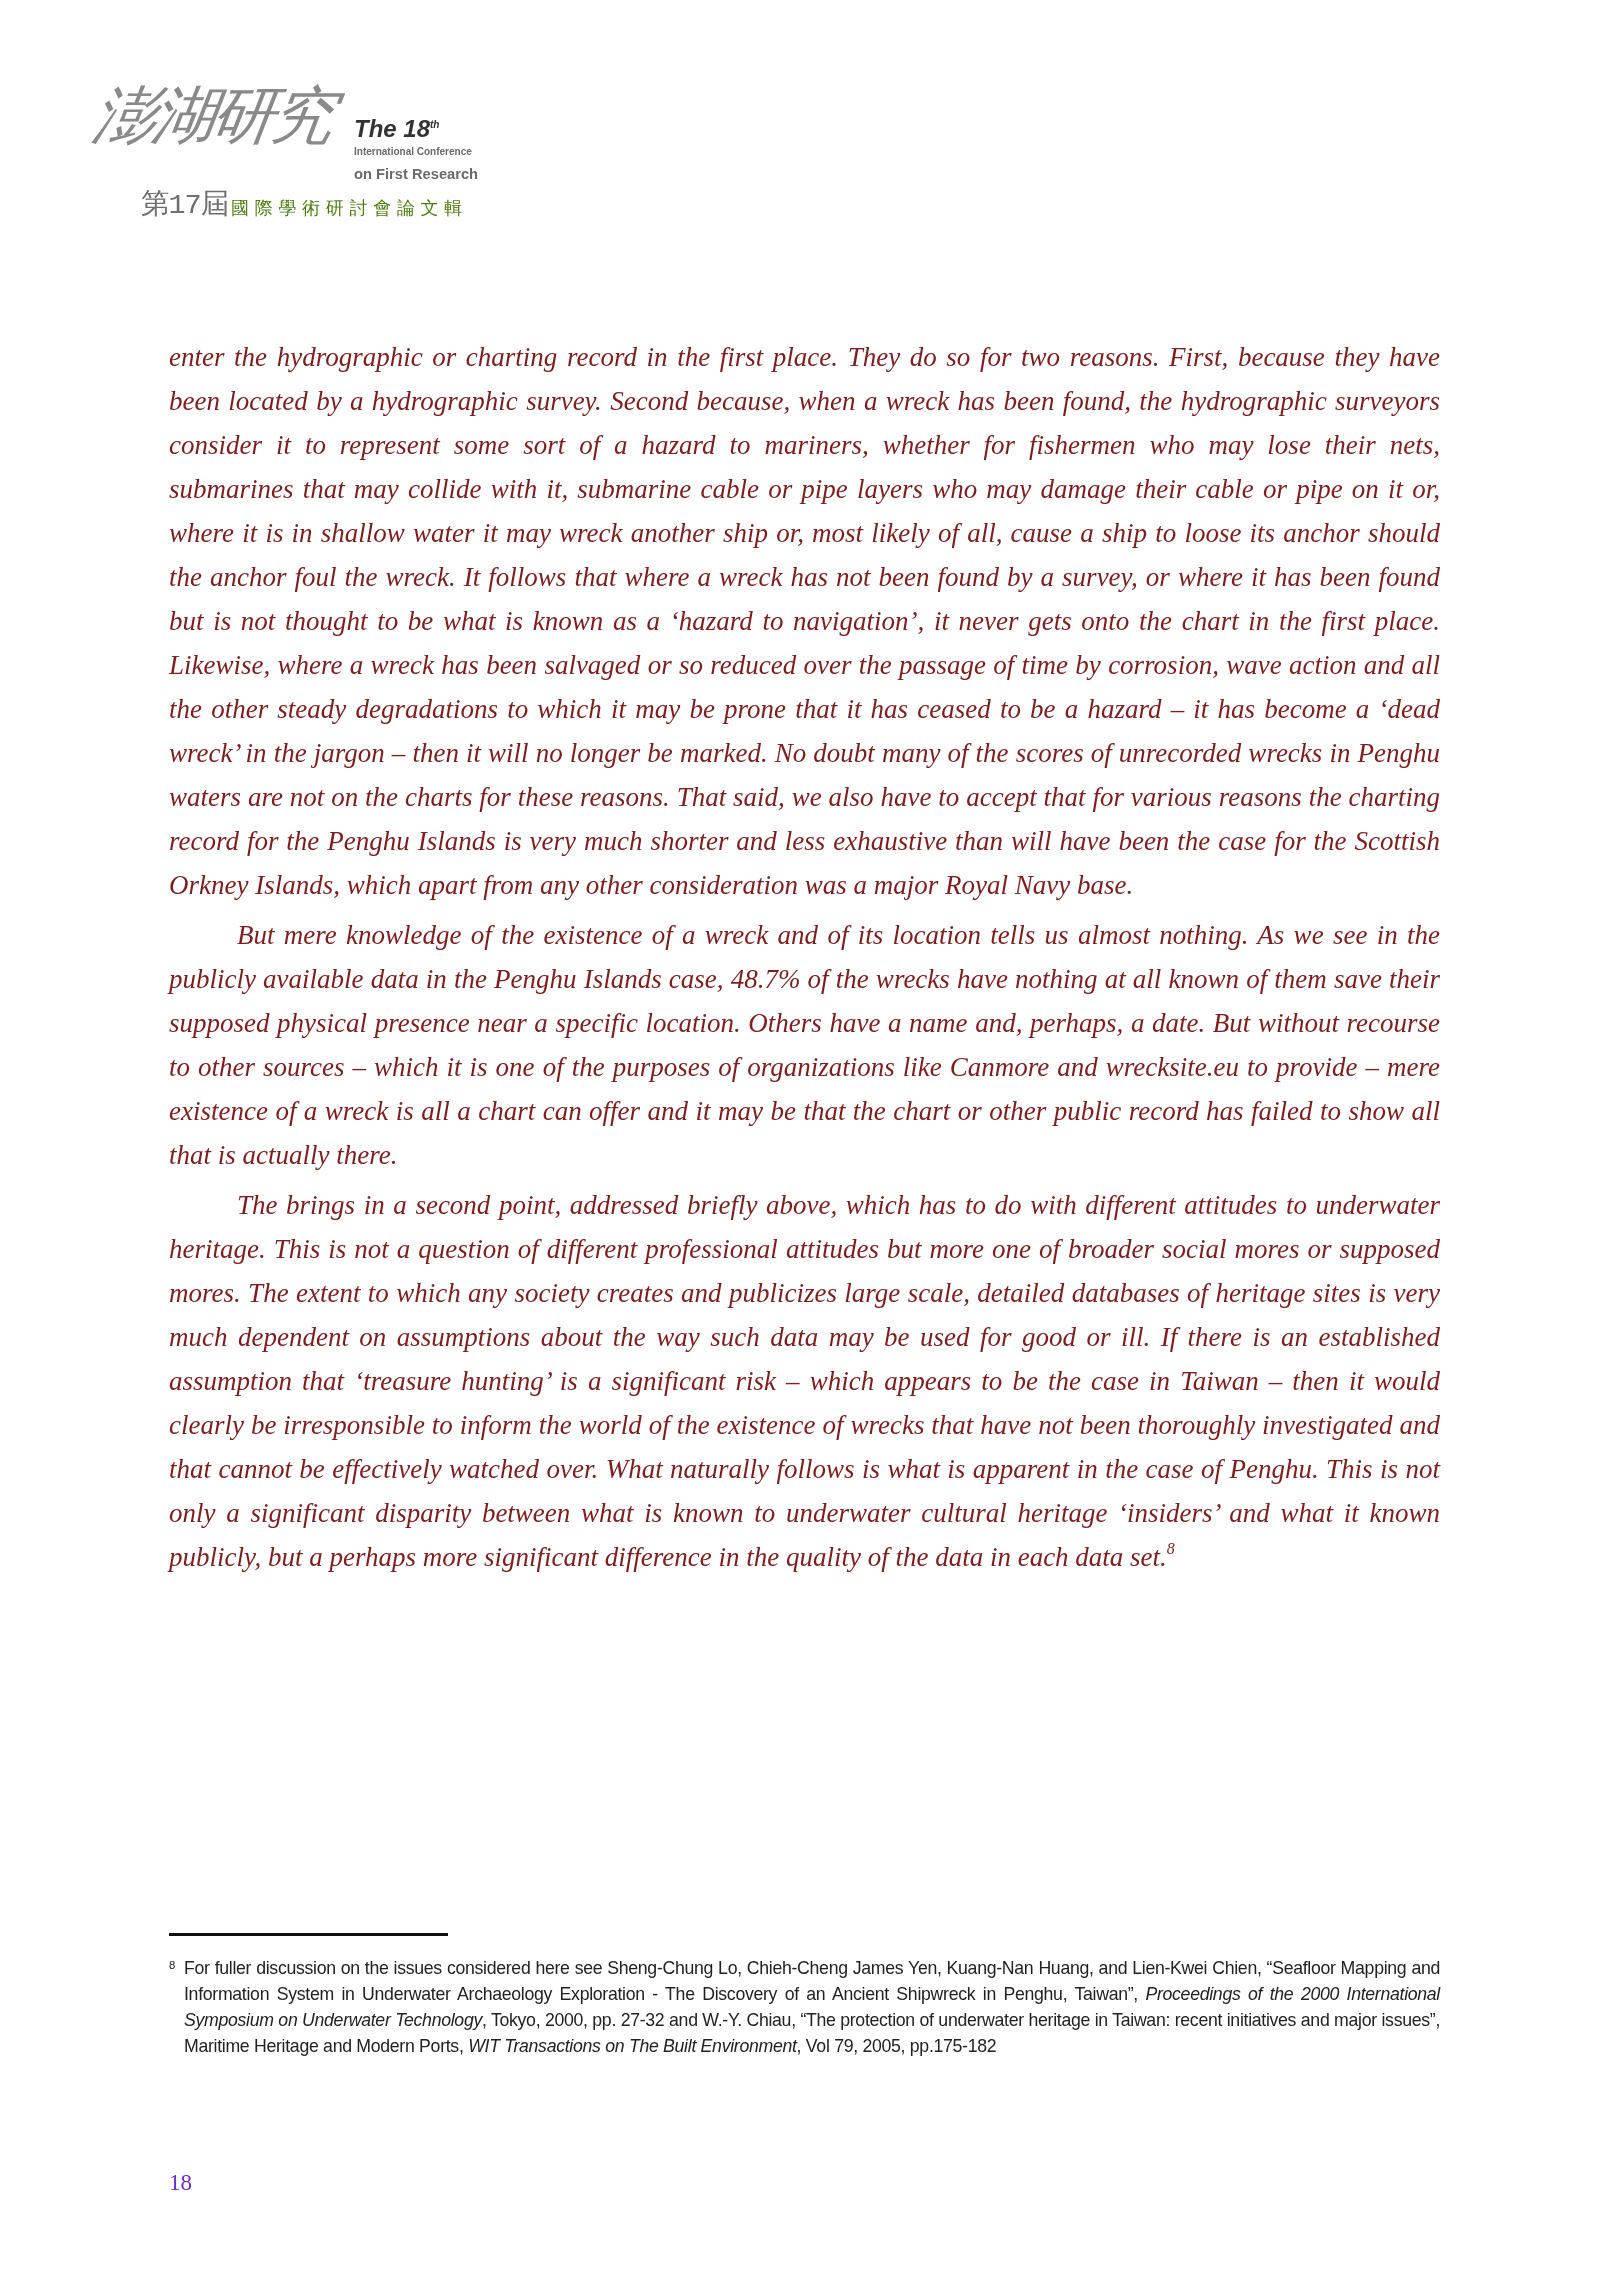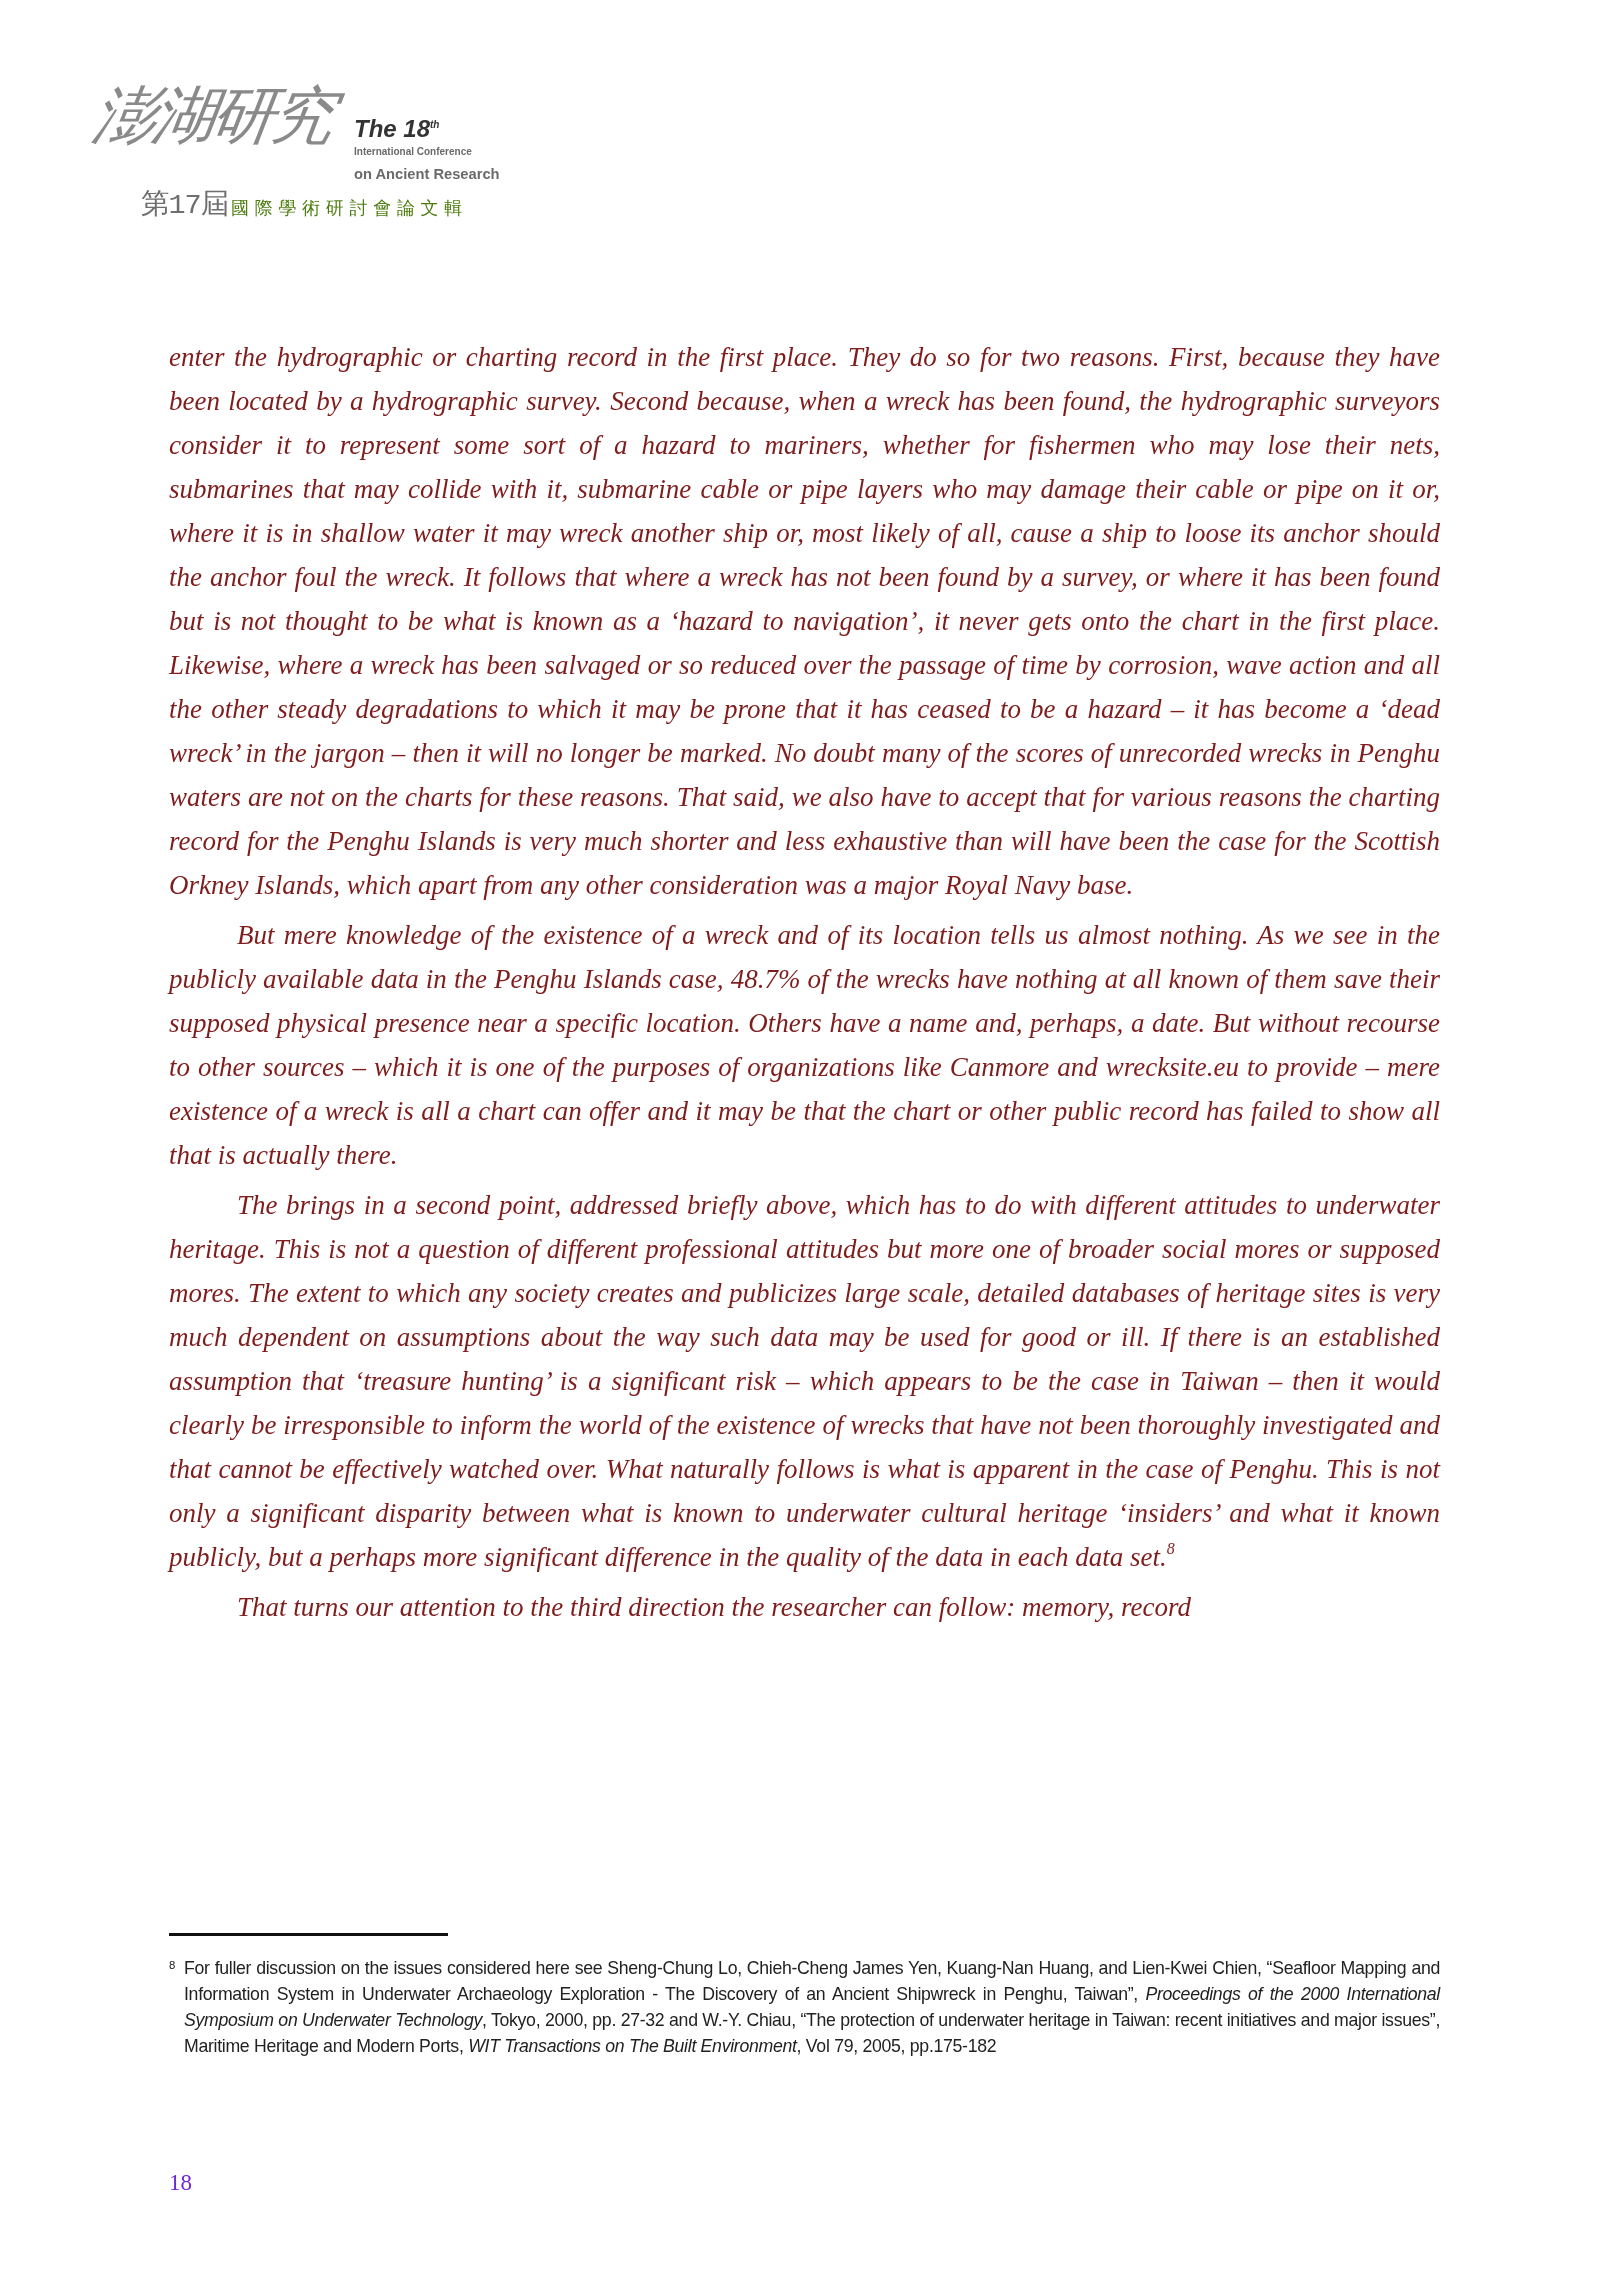--- a/index.html
+++ b/index.html
@@ -34,30 +34,29 @@
 </style>
 </head>
 <body>
 
 <div class="page">
 
   <div class="logo">
     <div class="logo-cal">澎湖研究</div>
     <div class="logo-the"><span>The 18</span><sup>th</sup></div>
     <div class="logo-en1">International Conference</div>
-    <div class="logo-en2">on Ancient Research</div>
+    <div class="logo-en2">on First Research</div>
     <div class="logo-edition">第17屆</div>
     <div class="logo-zh">國際學術研討會論文輯</div>
   </div>
 
   <div class="body-text">
     <p>enter the hydrographic or charting record in the first place. They do so for two reasons. First, because they have been located by a hydrographic survey. Second because, when a wreck has been found, the hydrographic surveyors consider it to represent some sort of a hazard to mariners, whether for fishermen who may lose their nets, submarines that may collide with it, submarine cable or pipe layers who may damage their cable or pipe on it or, where it is in shallow water it may wreck another ship or, most likely of all, cause a ship to loose its anchor should the anchor foul the wreck. It follows that where a wreck has not been found by a survey, or where it has been found but is not thought to be what is known as a ‘hazard to navigation’, it never gets onto the chart in the first place. Likewise, where a wreck has been salvaged or so reduced over the passage of time by corrosion, wave action and all the other steady degradations to which it may be prone that it has ceased to be a hazard – it has become a ‘dead wreck’ in the jargon – then it will no longer be marked. No doubt many of the scores of unrecorded wrecks in Penghu waters are not on the charts for these reasons. That said, we also have to accept that for various reasons the charting record for the Penghu Islands is very much shorter and less exhaustive than will have been the case for the Scottish Orkney Islands, which apart from any other consideration was a major Royal Navy base.</p>
     <p class="indent">But mere knowledge of the existence of a wreck and of its location tells us almost nothing. As we see in the publicly available data in the Penghu Islands case, 48.7% of the wrecks have nothing at all known of them save their supposed physical presence near a specific location. Others have a name and, perhaps, a date. But without recourse to other sources – which it is one of the purposes of organizations like Canmore and wrecksite.eu to provide – mere existence of a wreck is all a chart can offer and it may be that the chart or other public record has failed to show all that is actually there.</p>
     <p class="indent"><span>The brings in a second point, addressed briefly above, which has to do with different attitudes to underwater heritage. This is not a question of different professional attitudes but more one of broader social mores or supposed mores. The extent to which any society creates and publicizes large scale, detailed databases of heritage sites is very much dependent on assumptions about the way such data may be used for good or ill. If there is an established assumption that ‘treasure hunting’ is a significant risk – which appears to be the case in Taiwan – then it would clearly be irresponsible to inform the world of the existence of wrecks that have not been thoroughly investigated and that cannot be effectively watched over. What naturally follows is what is apparent in the case of Penghu. This is not only a significant disparity between what is known to underwater cultural heritage ‘insiders’ and what it known publicly, but a perhaps more significant difference in the quality of the data in each data set.</span><sup>8</sup></p>
-    <p class="indent">That turns our attention to the third direction the researcher can follow: memory, record</p>
   </div>
 
   <div class="fn-rule"></div>
 
   <div class="footnote">
     <span class="fn-mark">8</span>
     <span class="fn-body"><span>For fuller discussion on the issues considered here see Sheng-Chung Lo, Chieh-Cheng James Yen, Kuang-Nan Huang, and Lien-Kwei Chien, “Seafloor Mapping and Information System in Underwater Archaeology Exploration - The Discovery of an Ancient Shipwreck in Penghu, Taiwan”, </span><em>Proceedings of the 2000 International Symposium on Underwater Technology</em><span>, Tokyo, 2000, pp. 27-32 and W.-Y. Chiau, “The protection of underwater heritage in Taiwan: recent initiatives and major issues”, Maritime Heritage and Modern Ports, </span><em>WIT Transactions on The Built Environment</em><span>, Vol 79, 2005, pp.175-182</span></span>
   </div>
 
   <div class="page-number">18</div>

